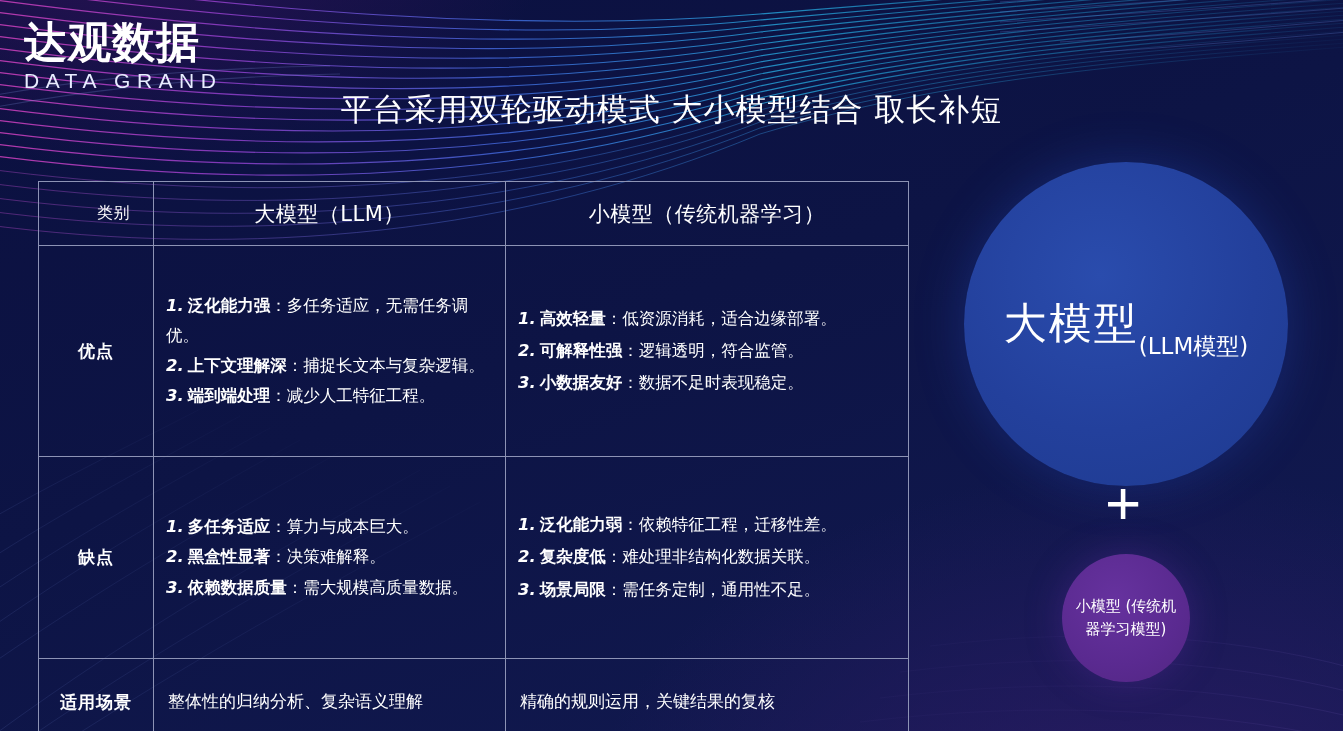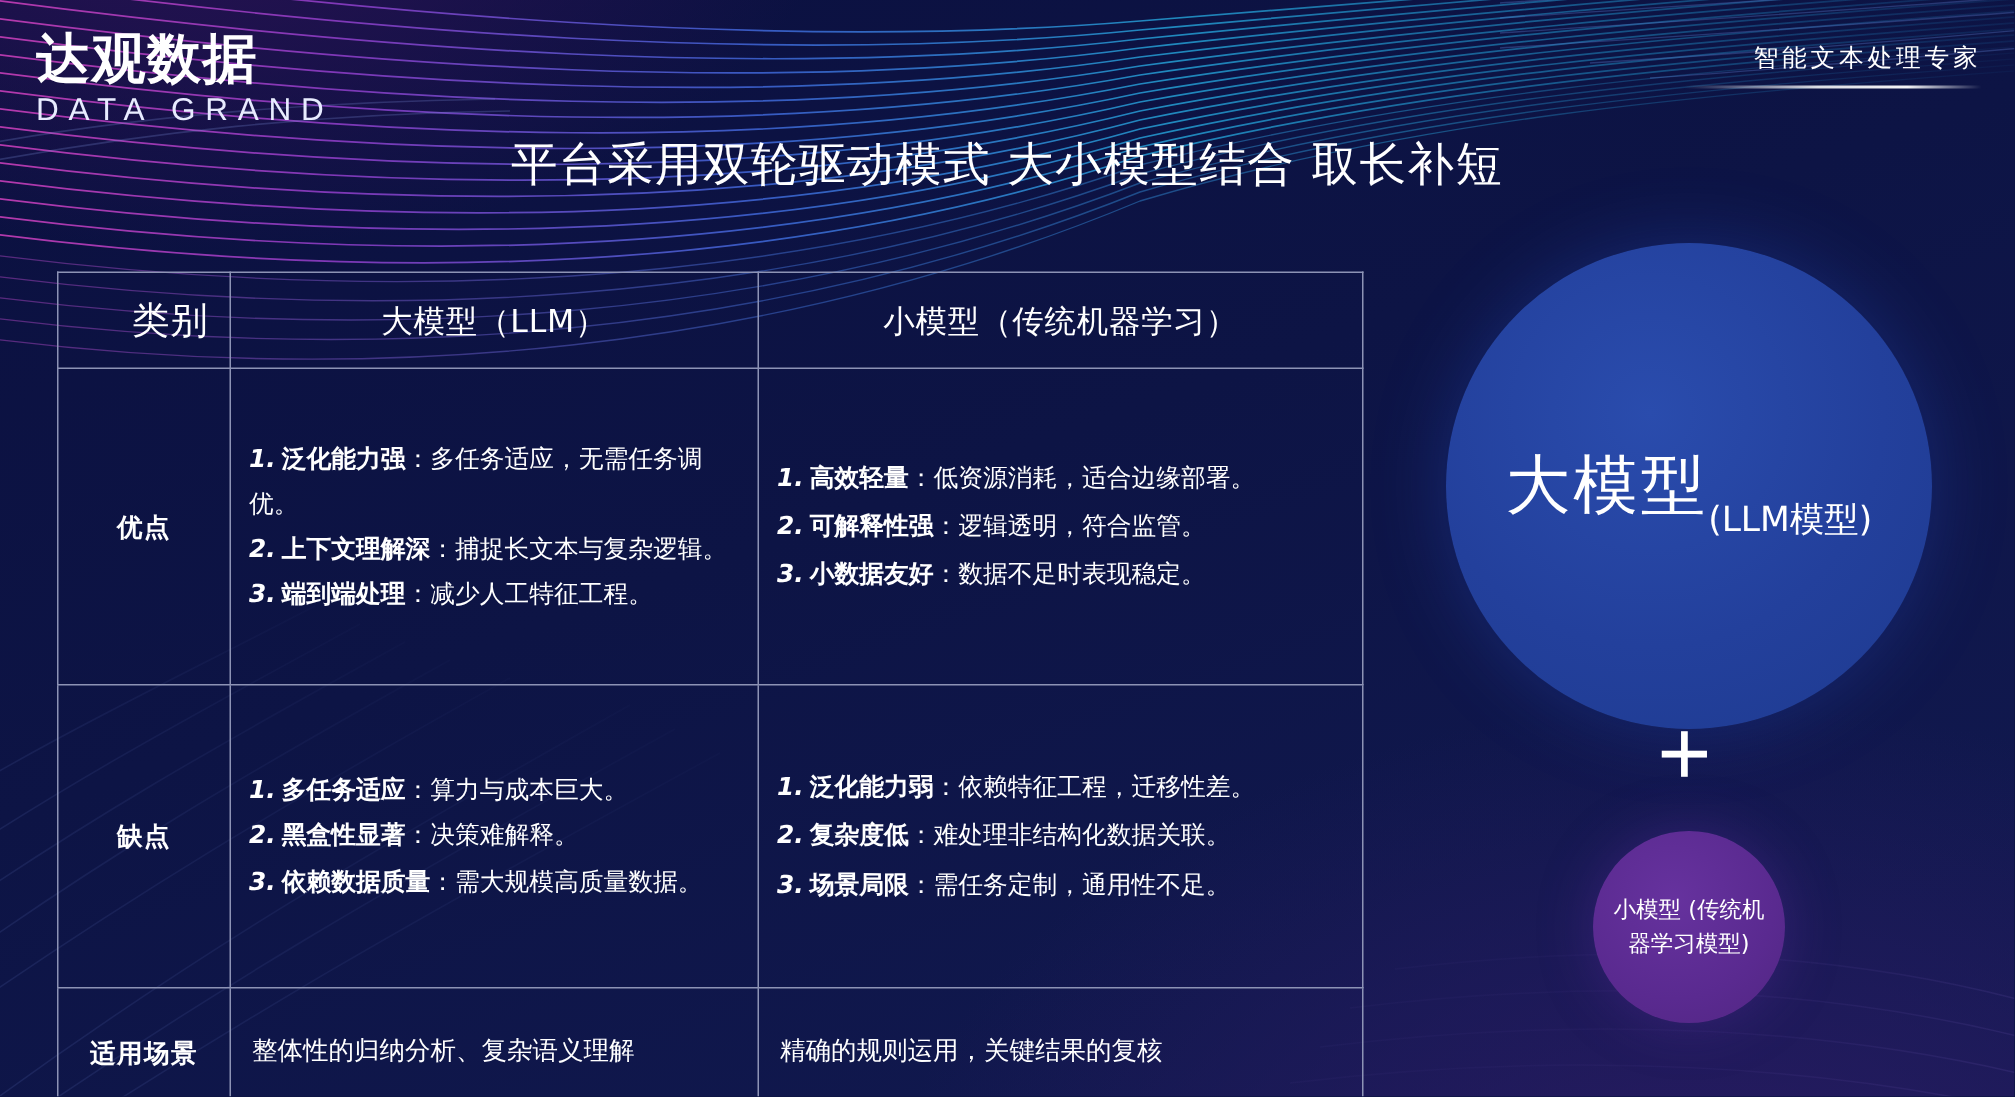--- a/index.html
+++ b/index.html
@@ -17,21 +17,21 @@
       radial-gradient(ellipse 700px 400px at 10% -10%, #2a1254 0%, rgba(42,18,84,0) 60%),
       linear-gradient(160deg,#0b1040 0%,#0d1445 45%,#121a52 100%);
     overflow:hidden;
   }
   
   .bg-layer{position:absolute;inset:0;pointer-events:none;}
 
   
   .logo-block{position:absolute;left:24px;top:20px;z-index:6;}
   .logo-cn{
-    font-size:36px;font-weight:700;color:#ffffff;letter-spacing:1px;
+    font-size:43px;font-weight:700;color:#ffffff;letter-spacing:1px;
     line-height:1.05;font-family:Liberation Sans, sans-serif;
   }
   .logo-en{
     font-size:21px;color:#e8ecff;letter-spacing:6.5px;margin-top:4px;
     font-family:"Liberation Sans",sans-serif;font-weight:400;
   }
   .tagline{
     position:absolute;right:22px;top:28px;z-index:6;text-align:right;
   }
   .tagline-text{
@@ -64,21 +64,21 @@
     color:#ffffff;
     font-family:"DejaVu Sans","Liberation Sans",sans-serif;
   }
   .col-cat{width:115px;}
   .col-llm{width:352px;}
   .col-sml{width:403px;}
   .cmp-table thead th{
     height:61px;font-size:21px;font-weight:400;text-align:center;
     letter-spacing:.5px;
   }
-  .cmp-table thead th.h-cat{font-size:25px;padding-left:36px;}
+  .cmp-table thead th.h-cat{font-size:16px;padding-left:36px;}
   .row-label{
     text-align:center;font-size:17px;font-weight:700;letter-spacing:1px;
   }
   .cell-list{padding:10px 14px 10px 12px;}
   .cell-list ol{margin:0;padding:0;list-style:none;}
   .cell-list li{
     font-size:16.5px;line-height:1.82;color:#ffffff;
     text-indent:0;padding-left:0;
   }
   .li-num{font-style:italic;font-weight:700;margin-right:4px;}
@@ -211,24 +211,20 @@
       <path d="M-10,96 C90,78 200,68 330,66"></path>
       <path d="M-10,108 C100,88 210,76 340,74"></path>
     </g>
   </svg>
 
   <div class="logo-block">
     <div class="logo-cn">达观数据</div>
     <div class="logo-en">DATA GRAND</div>
   </div>
 
-  <div class="tagline">
-    <div class="tagline-text">智能文本处理专家</div>
-    <div class="tagline-rule"></div>
-  </div>
 
   <div class="slide-title">平台采用双轮驱动模式 大小模型结合 取长补短</div>
 
   <table class="cmp-table">
     <colgroup>
       <col class="col-cat">
         <col class="col-llm">
         <col class="col-sml">
     </colgroup>
     <thead>

